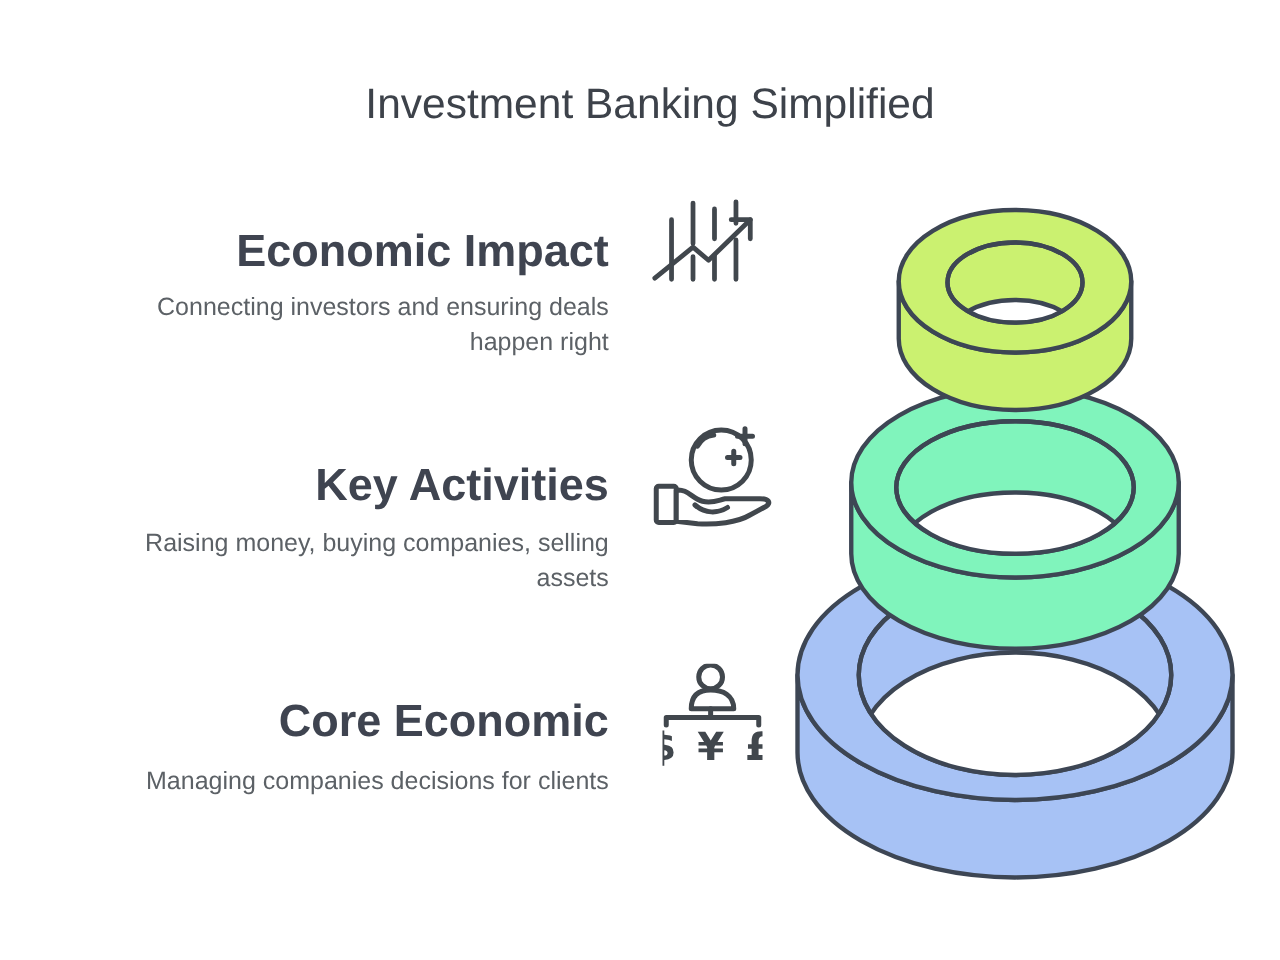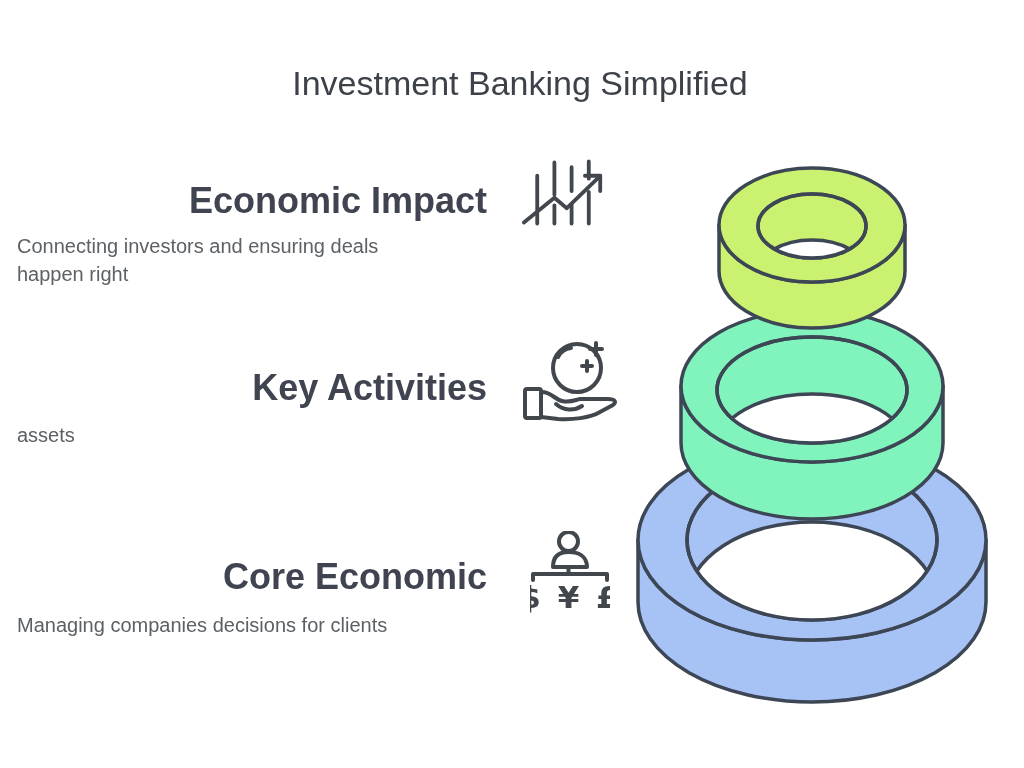--- a/index.html
+++ b/index.html
@@ -63,21 +63,21 @@
     text-align: right;
     font-size: 36px;
     font-weight: 700;
     color: var(--heading-text, #3f4450);
     white-space: nowrap;
   }
   .section-desc {
     position: absolute;
     right: 537px;
     width: 470px;
-    text-align: left;
+    text-align: right;
     font-size: 20px;
     line-height: 28px;
     color: var(--body-text, #5c6166);
   }
   .section-desc div { white-space: nowrap; }
 
   .s1-heading { top: 180px; }
   .s1-desc    { top: 232px; }
   .s2-heading { top: 367px; }
   .s2-desc    { top: 421px; }
@@ -124,20 +124,21 @@
     <div>happen right</div>
   </div>
   <svg class="icon icon1" width="92" height="84" viewBox="0 0 96 88">
     <path class="ln" d="M21 27 V77 M39 13 V47 M39 58 V77 M57 18 V43 M57 57 V77 M75 12 V30 M75 44 V77"></path>
     <path class="ln" d="M7 76 L39 50 L52 61 L87 27"></path>
     <path class="ln" d="M71 27 H87 V43"></path>
   </svg>
 
   <div class="section-heading s2-heading">Key Activities</div>
   <div class="section-desc s2-desc">
+    <div>Raising money, buying companies, selling</div>
     <div>assets</div>
   </div>
   <svg class="icon icon2" width="100" height="88" viewBox="0 0 100 88">
     <circle class="ln" cx="57" cy="31" r="24"></circle>
     <path class="ln" d="M38 20 Q42 12 51 11"></path>
     <path class="ln" d="M62 29 H72 M67 24 V34"></path>
     <path class="ln" d="M70 12 H82 M76 6 V18"></path>
     <rect class="ln fillwhite" x="5" y="52" width="16" height="29" rx="2"></rect>
     <path class="ln fillwhite" d="M21 55 C30 54 34 62 42 64 C50 66 55 63 60 62 L88 62 C95 62 97 65 93 68 L80 75 C70 81 52 83 38 82 L21 80 Z"></path>
     <path class="ln" d="M36 67 C44 74 54 74 62 69"></path>

